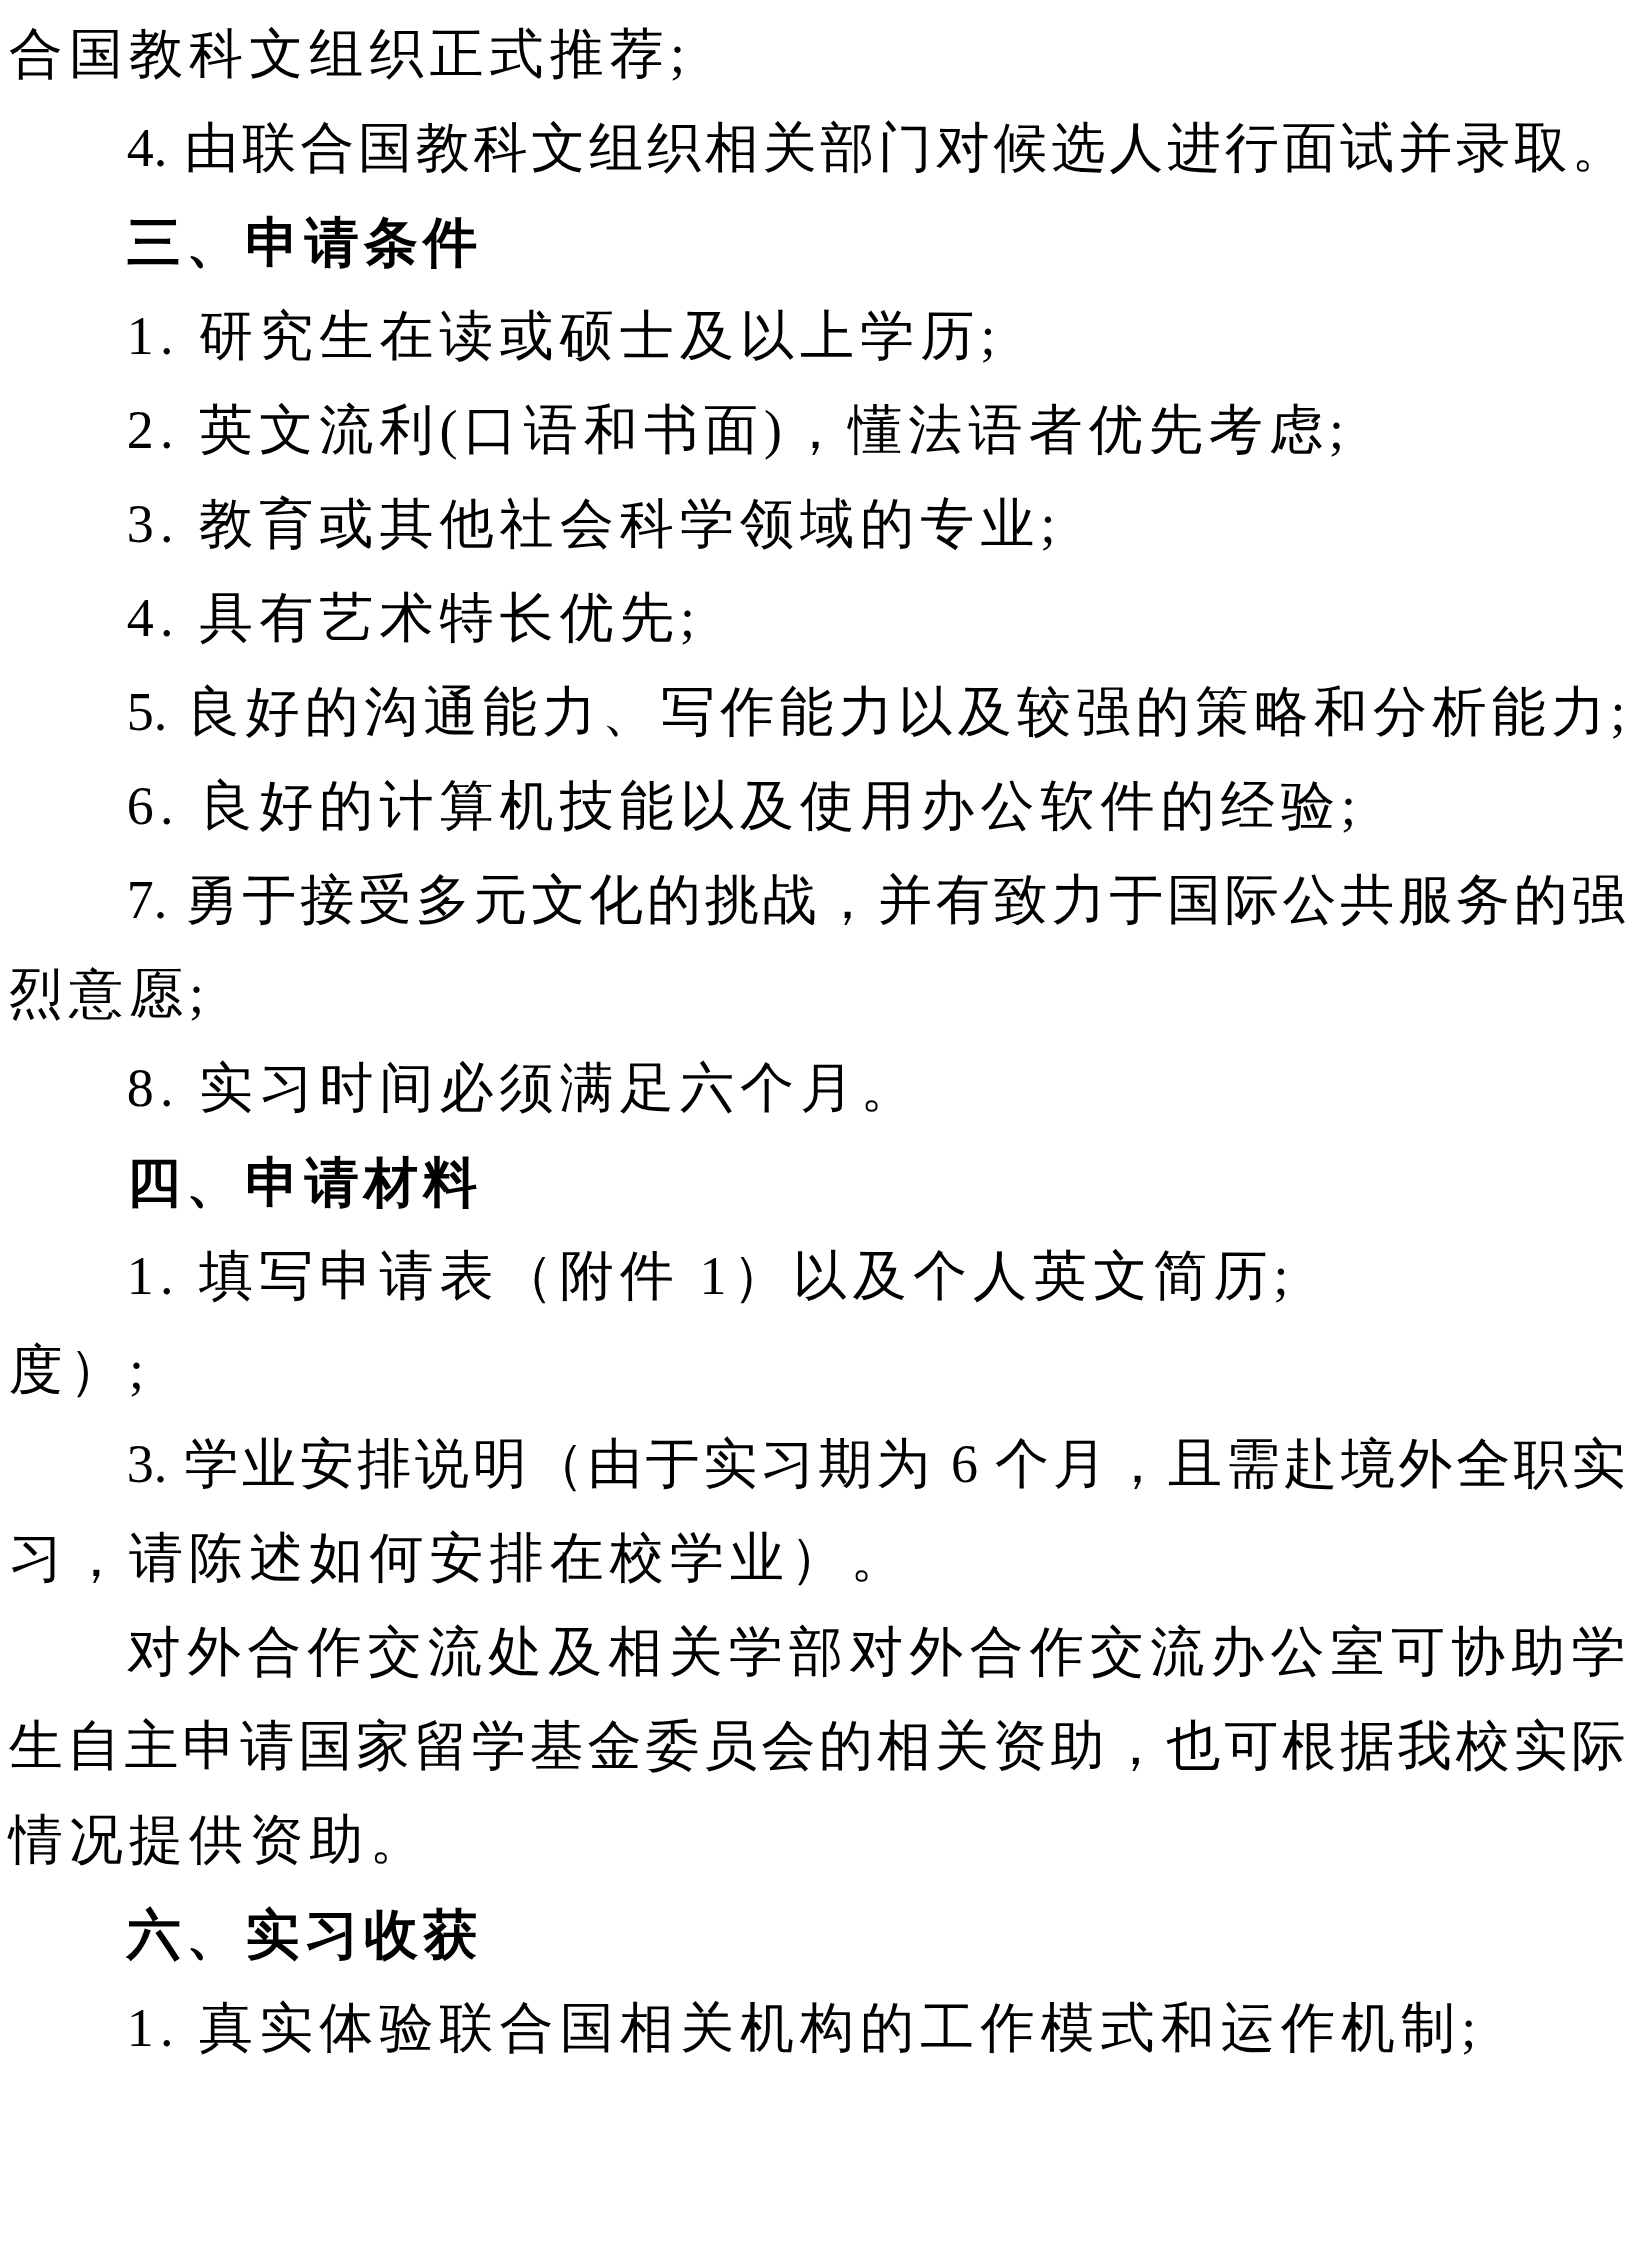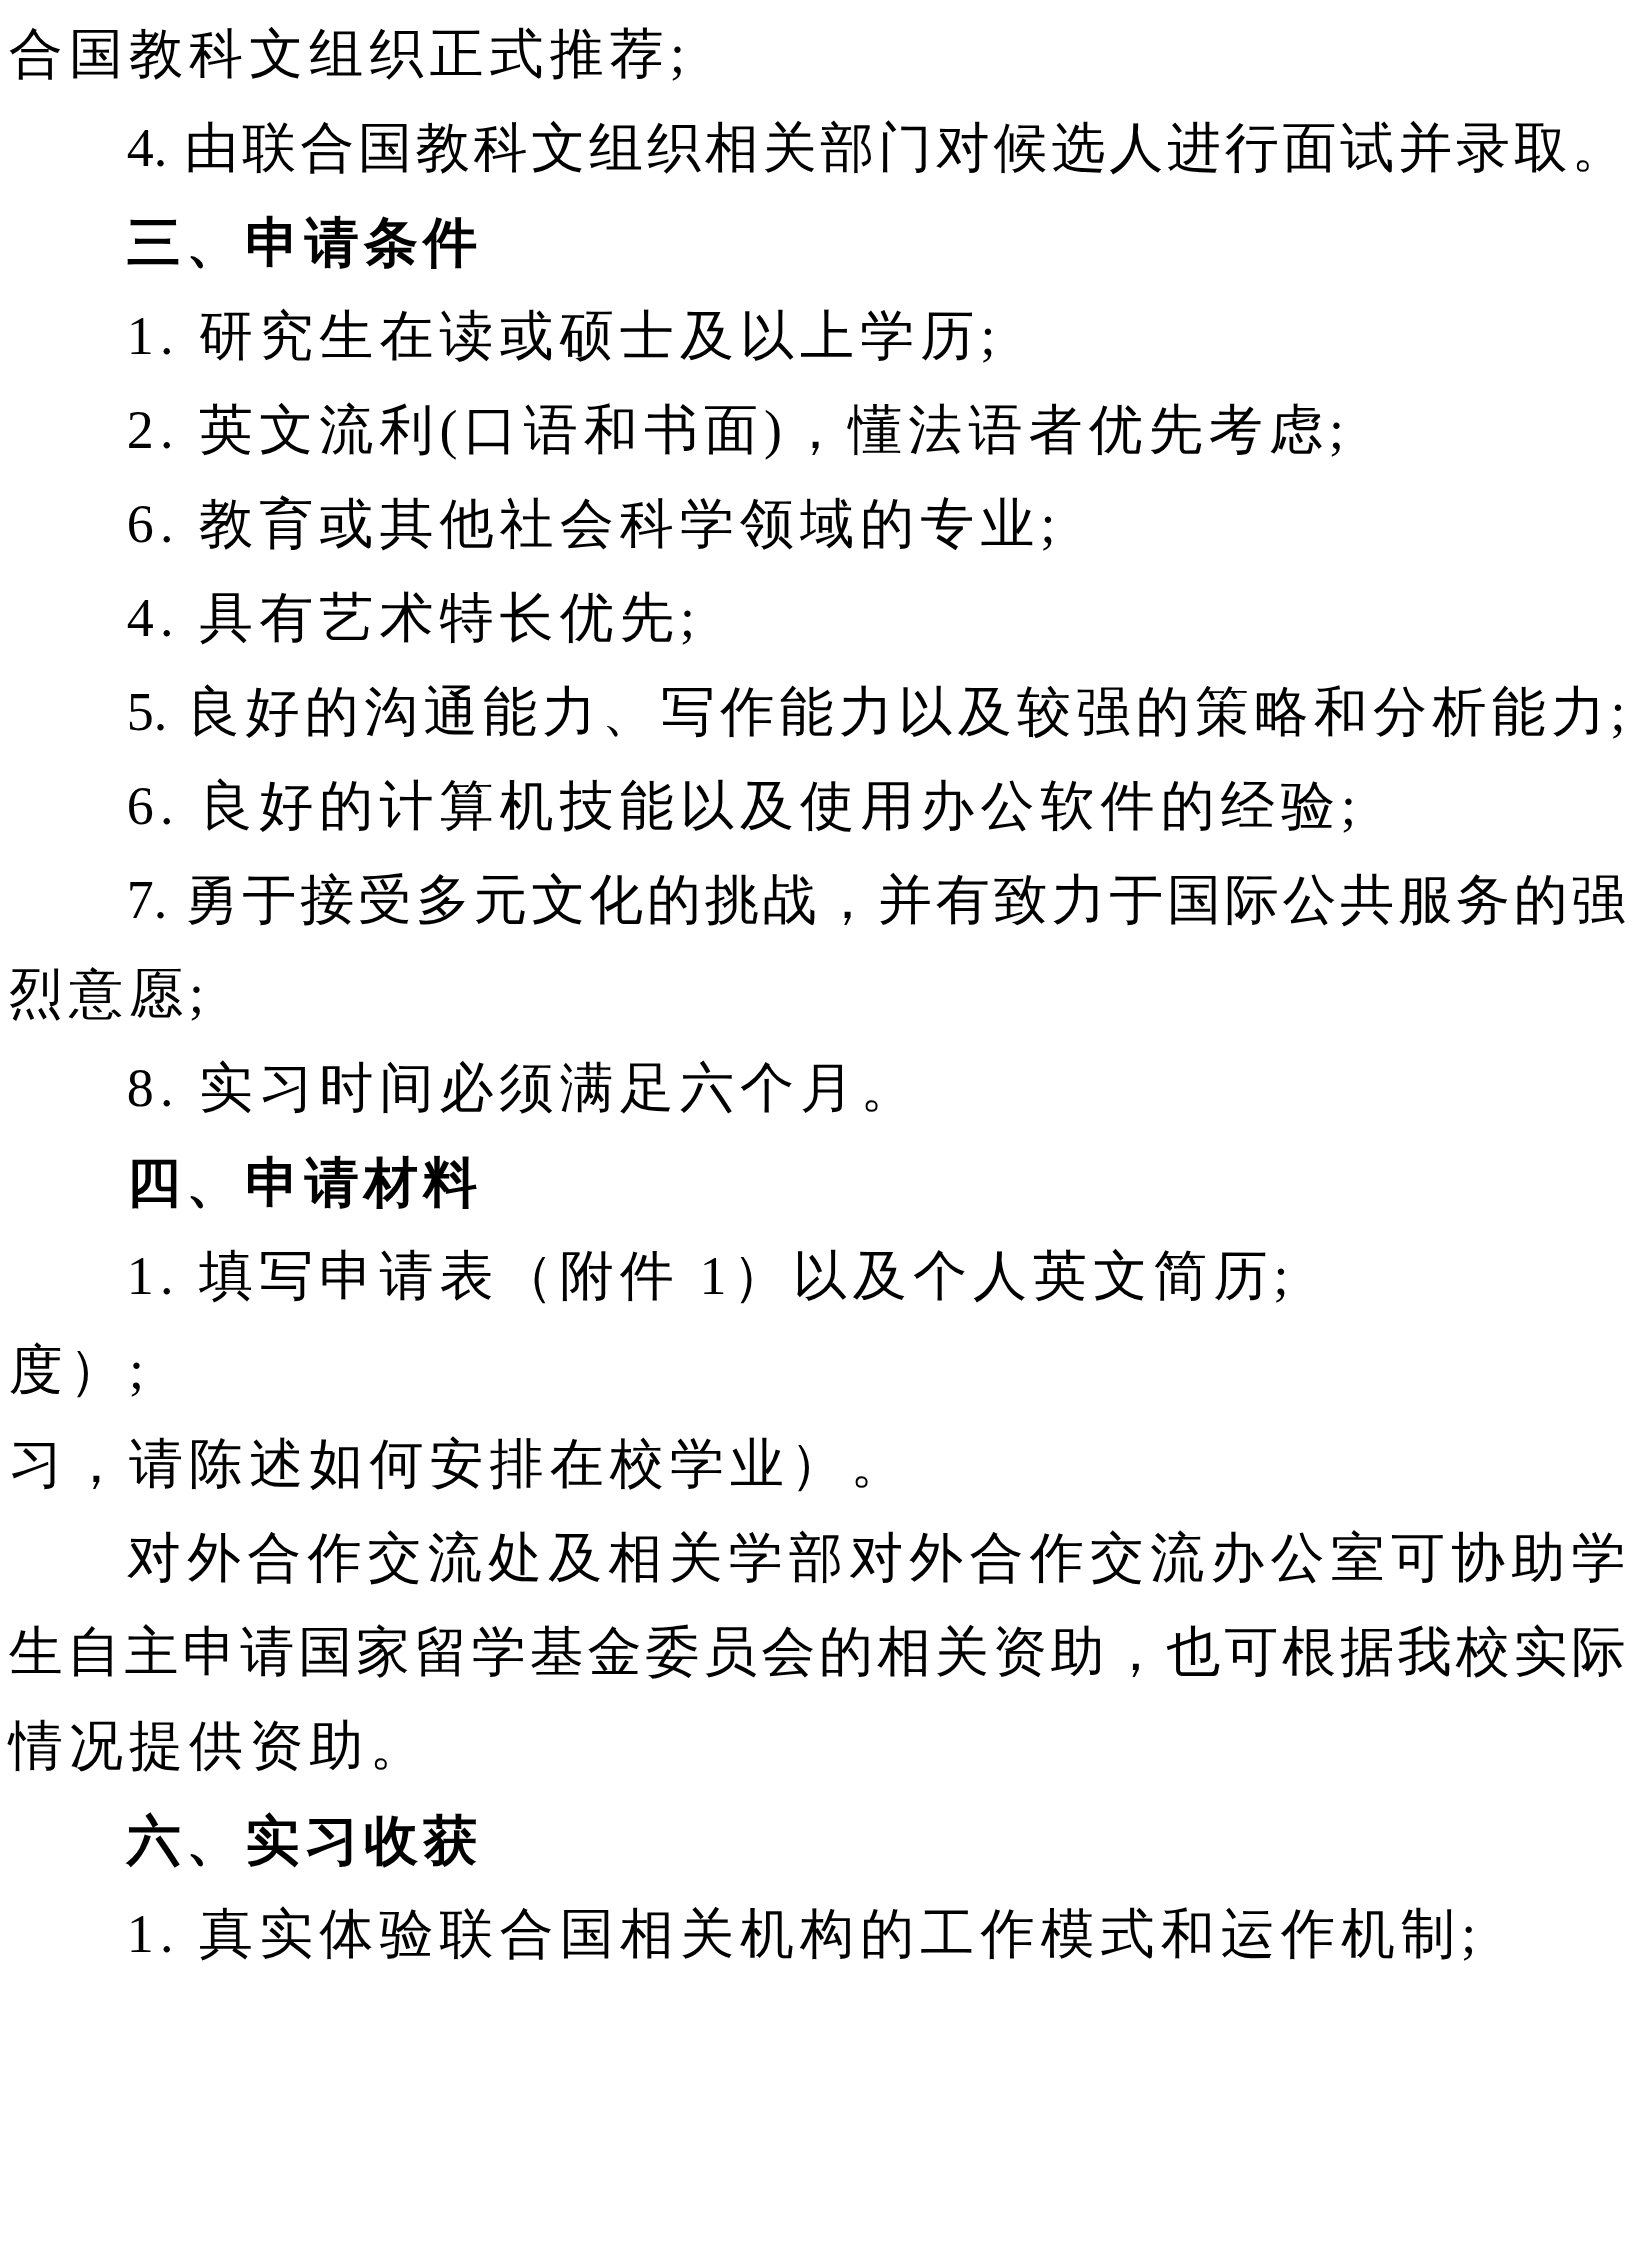--- a/index.html
+++ b/index.html
@@ -47,30 +47,31 @@
 </style>
 </head>
 <body>
 
 <div class="page">
   <div class="line">合国教科文组织正式推荐;</div>
   <div class="line indent full">4. 由联合国教科文组织相关部门对候选人进行面试并录取。</div>
   <div class="line indent heading">三、申请条件</div>
   <div class="line indent">1. 研究生在读或硕士及以上学历;</div>
   <div class="line indent">2. 英文流利(口语和书面)，懂法语者优先考虑;</div>
-  <div class="line indent">6. 教育或其他社会科学领域的专业;</div>
+  <div class="line indent">3. 教育或其他社会科学领域的专业;</div>
   <div class="line indent">4. 具有艺术特长优先;</div>
   <div class="line indent full">5. 良好的沟通能力、写作能力以及较强的策略和分析能力;</div>
   <div class="line indent">6. 良好的计算机技能以及使用办公软件的经验;</div>
   <div class="line indent full">7. 勇于接受多元文化的挑战，并有致力于国际公共服务的强</div>
   <div class="line">烈意愿;</div>
   <div class="line indent">8. 实习时间必须满足六个月。</div>
   <div class="line indent heading">四、申请材料</div>
   <div class="line indent">1. 填写申请表（附件 1）以及个人英文简历;</div>
   <div class="line">度）;</div>
+  <div class="line indent full">3. 学业安排说明（由于实习期为 6 个月，且需赴境外全职实</div>
   <div class="line">习，请陈述如何安排在校学业）。</div>
   <div class="line indent full">对外合作交流处及相关学部对外合作交流办公室可协助学</div>
   <div class="line full">生自主申请国家留学基金委员会的相关资助，也可根据我校实际</div>
   <div class="line">情况提供资助。</div>
   <div class="line indent heading">六、实习收获</div>
   <div class="line indent">1. 真实体验联合国相关机构的工作模式和运作机制;</div>
 </div>
 
 
 </body></html>

